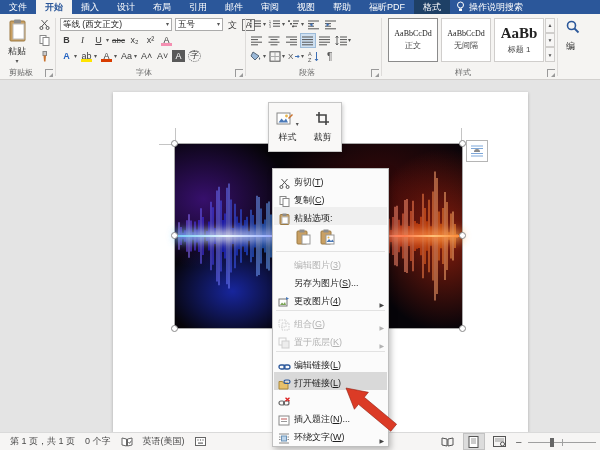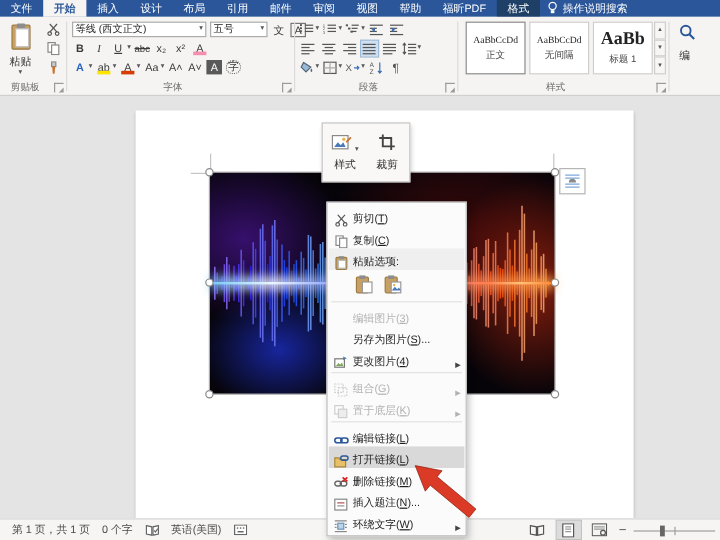--- a/index.html
+++ b/index.html
@@ -740,21 +740,20 @@
       <span class="mi-label">打开链接(<u>L</u>)</span>
     </div>
     <div class="mitem">
       <span class="mi-icon">
         <svg width="13" height="11" viewBox="0 0 13 11">
           <rect x="1" y="4" width="5.5" height="4" rx="2" fill="none" stroke="#666" stroke-width="1.2"></rect>
           <rect x="5.5" y="4" width="5.5" height="4" rx="2" fill="none" stroke="#666" stroke-width="1.2"></rect>
           <path d="M7.5 0.8 L11.5 4.2 M11.5 0.8 L7.5 4.2" stroke="#d22" stroke-width="1.4"></path>
         </svg>
       </span>
-      <span class="mi-label">删除链接(<u>M</u>)</span>
     </div>
     <div class="mitem">
       <span class="mi-icon">
         <svg width="12" height="11" viewBox="0 0 12 11">
           <rect x="1" y="1" width="10" height="9" fill="#fff" stroke="#888"></rect>
           <line x1="3" y1="4" x2="9" y2="4" stroke="#b55"></line>
           <line x1="3" y1="6.5" x2="9" y2="6.5" stroke="#999"></line>
         </svg>
       </span>
       <span class="mi-label">插入题注(<u>N</u>)...</span>

